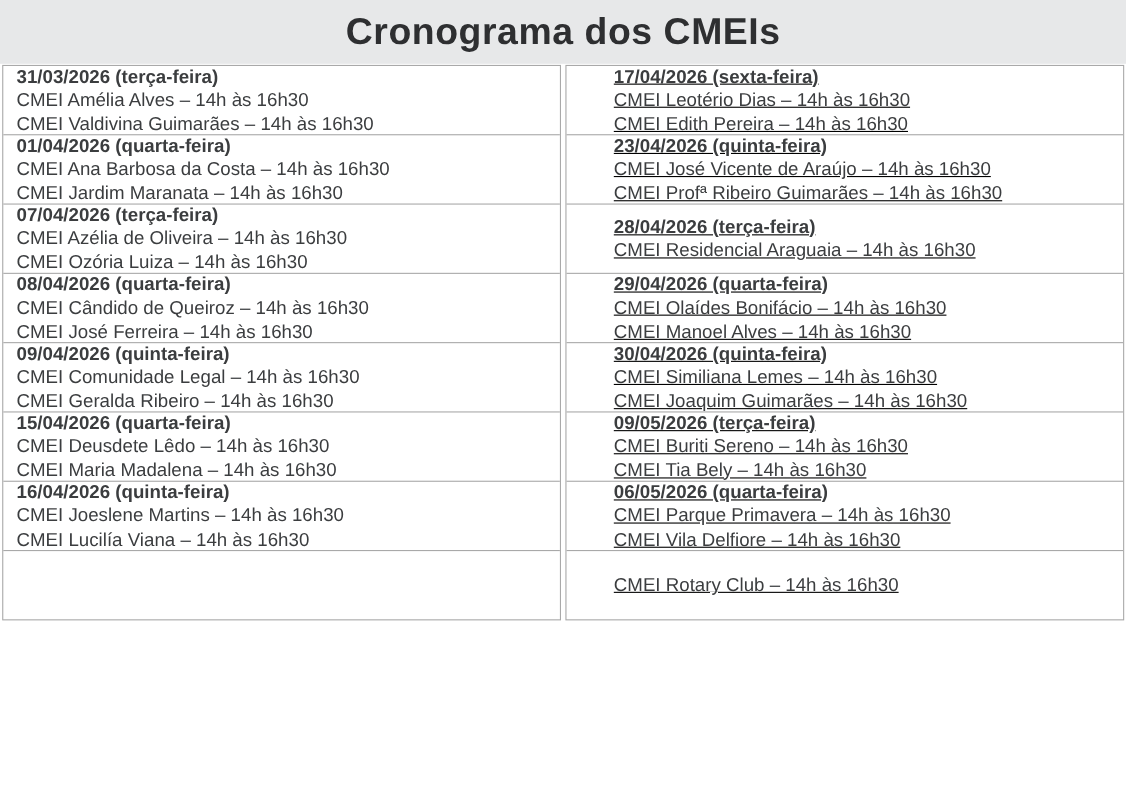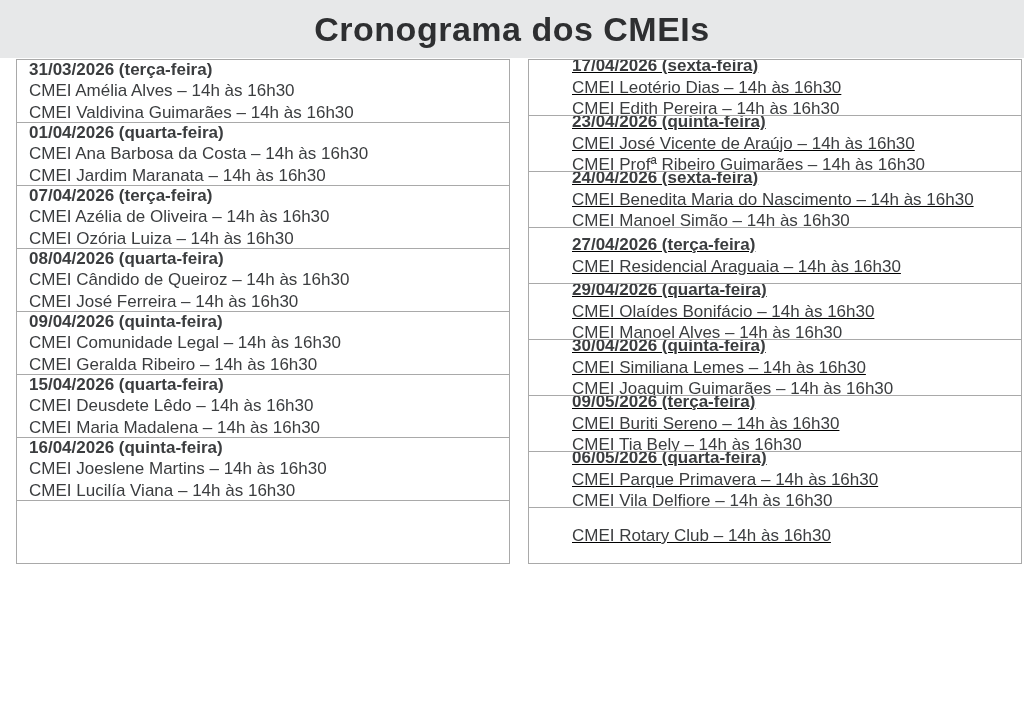--- a/index.html
+++ b/index.html
@@ -24,21 +24,21 @@
   }
   .columns {
     flex: 1 1 auto; min-height: 0;
     display: flex; gap: 4px;
     padding: 1px 2px 3px 2px; box-sizing: border-box;
   }
   .col {
     flex: 1 1 0; min-width: 0; min-height: 0;
     display: flex; flex-direction: column;
     border: 1px solid var(--border, #a9a9a9);
-    background: #ffffff; box-sizing: border-box; margin-left: 14px;
+    background: #ffffff; box-sizing: border-box;
   }
   .cell {
     flex: 1 1 0; min-height: 0; box-sizing: border-box;
     border-bottom: 1px solid var(--border, #a9a9a9);
     padding: 4px 8px 4px 12px;
     display: flex; flex-direction: column; justify-content: center;
     overflow: hidden;
   }
   .col .cell:last-child { border-bottom: none; gap: 25px; }
   .col-right .cell { padding-left: 43px; text-decoration: underline; }
@@ -100,26 +100,21 @@
           <div class="cell-date">17/04/2026 (sexta-feira)</div>
           <div class="cell-entry">CMEI Leotério Dias – 14h às 16h30</div>
           <div class="cell-entry">CMEI Edith Pereira – 14h às 16h30</div>
         </div>
         <div class="cell">
           <div class="cell-date">23/04/2026 (quinta-feira)</div>
           <div class="cell-entry">CMEI José Vicente de Araújo – 14h às 16h30</div>
           <div class="cell-entry">CMEI Profª Ribeiro Guimarães – 14h às 16h30</div>
         </div>
         <div class="cell">
-          <div class="cell-date">24/04/2026 (sexta-feira)</div>
-          <div class="cell-entry">CMEI Benedita Maria do Nascimento – 14h às 16h30</div>
-          <div class="cell-entry">CMEI Manoel Simão – 14h às 16h30</div>
-        </div>
-        <div class="cell">
-          <div class="cell-date">27/04/2026 (terça-feira)</div>
+          <div class="cell-date">28/04/2026 (terça-feira)</div>
           <div class="cell-entry">CMEI Residencial Araguaia – 14h às 16h30</div>
         </div>
         <div class="cell">
           <div class="cell-date">29/04/2026 (quarta-feira)</div>
           <div class="cell-entry">CMEI Olaídes Bonifácio – 14h às 16h30</div>
           <div class="cell-entry">CMEI Manoel Alves – 14h às 16h30</div>
         </div>
         <div class="cell">
           <div class="cell-date">30/04/2026 (quinta-feira)</div>
           <div class="cell-entry">CMEI Similiana Lemes – 14h às 16h30</div>

